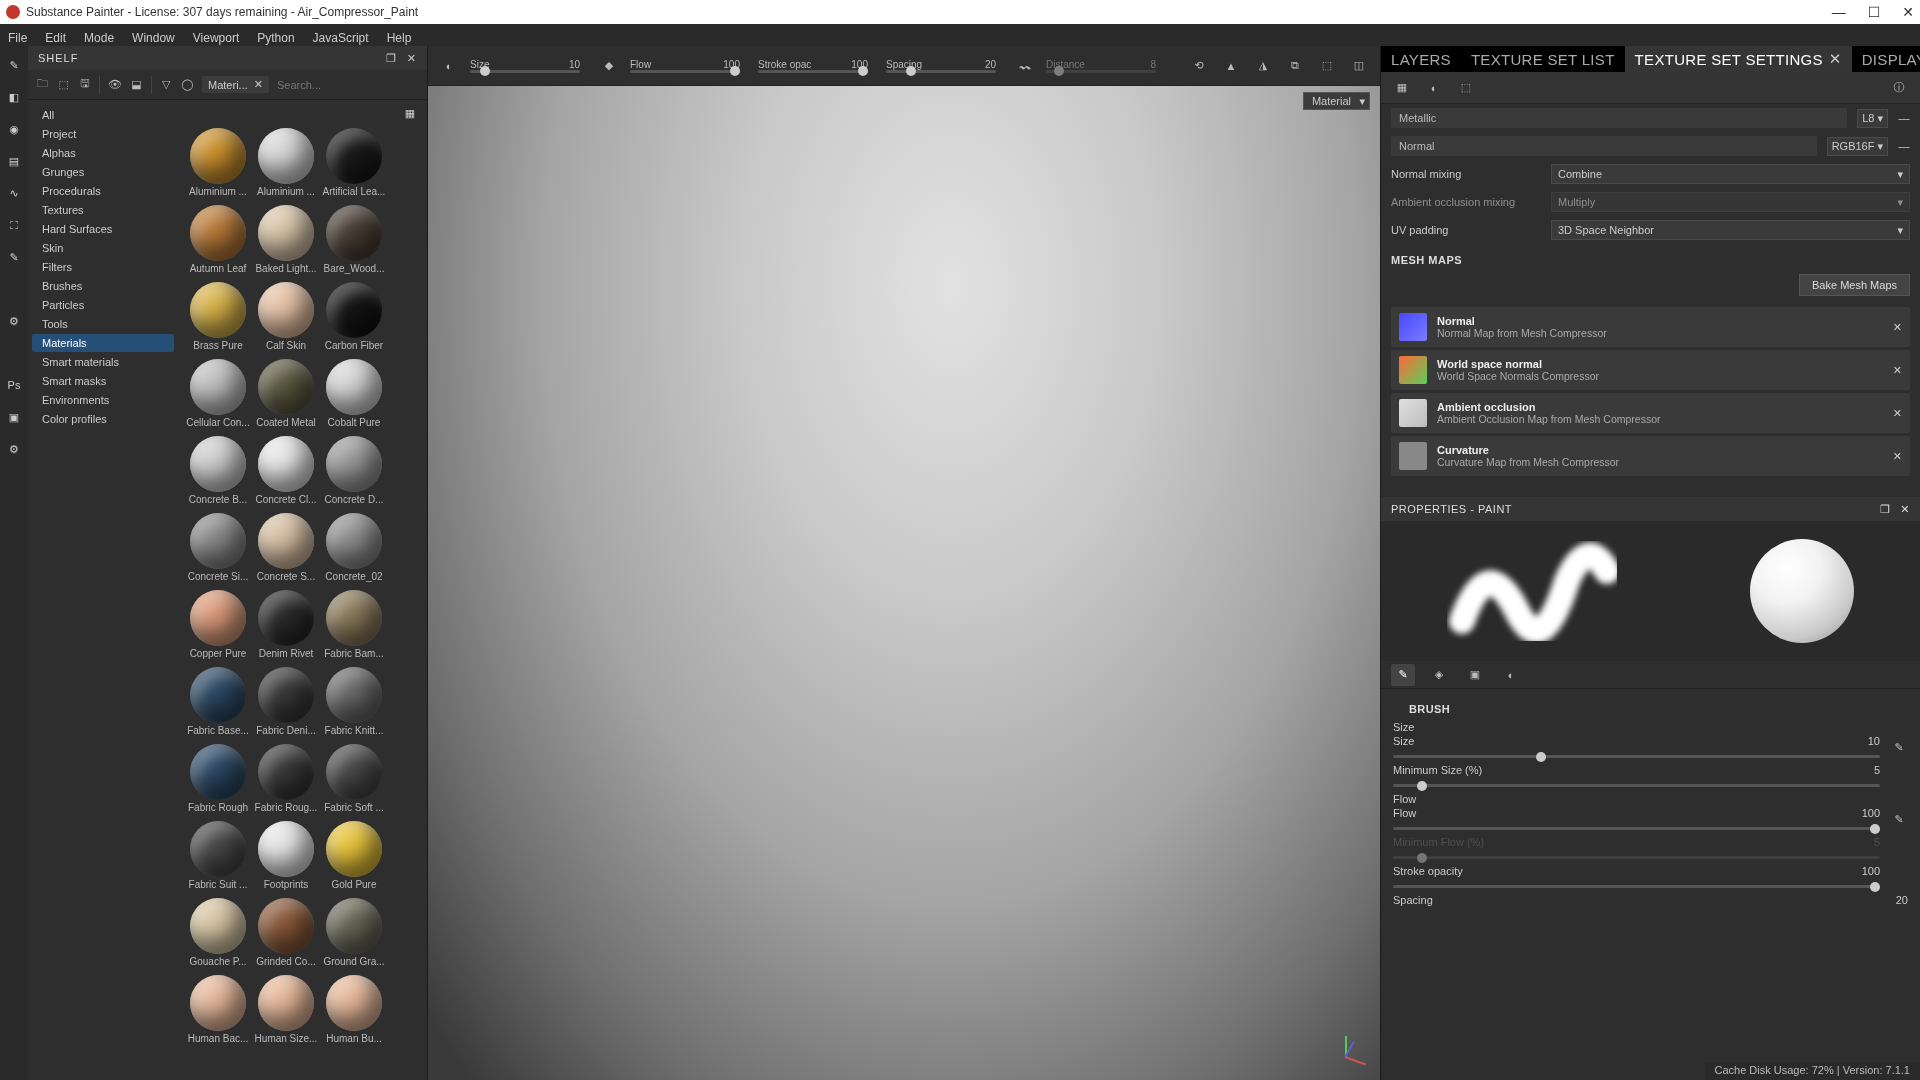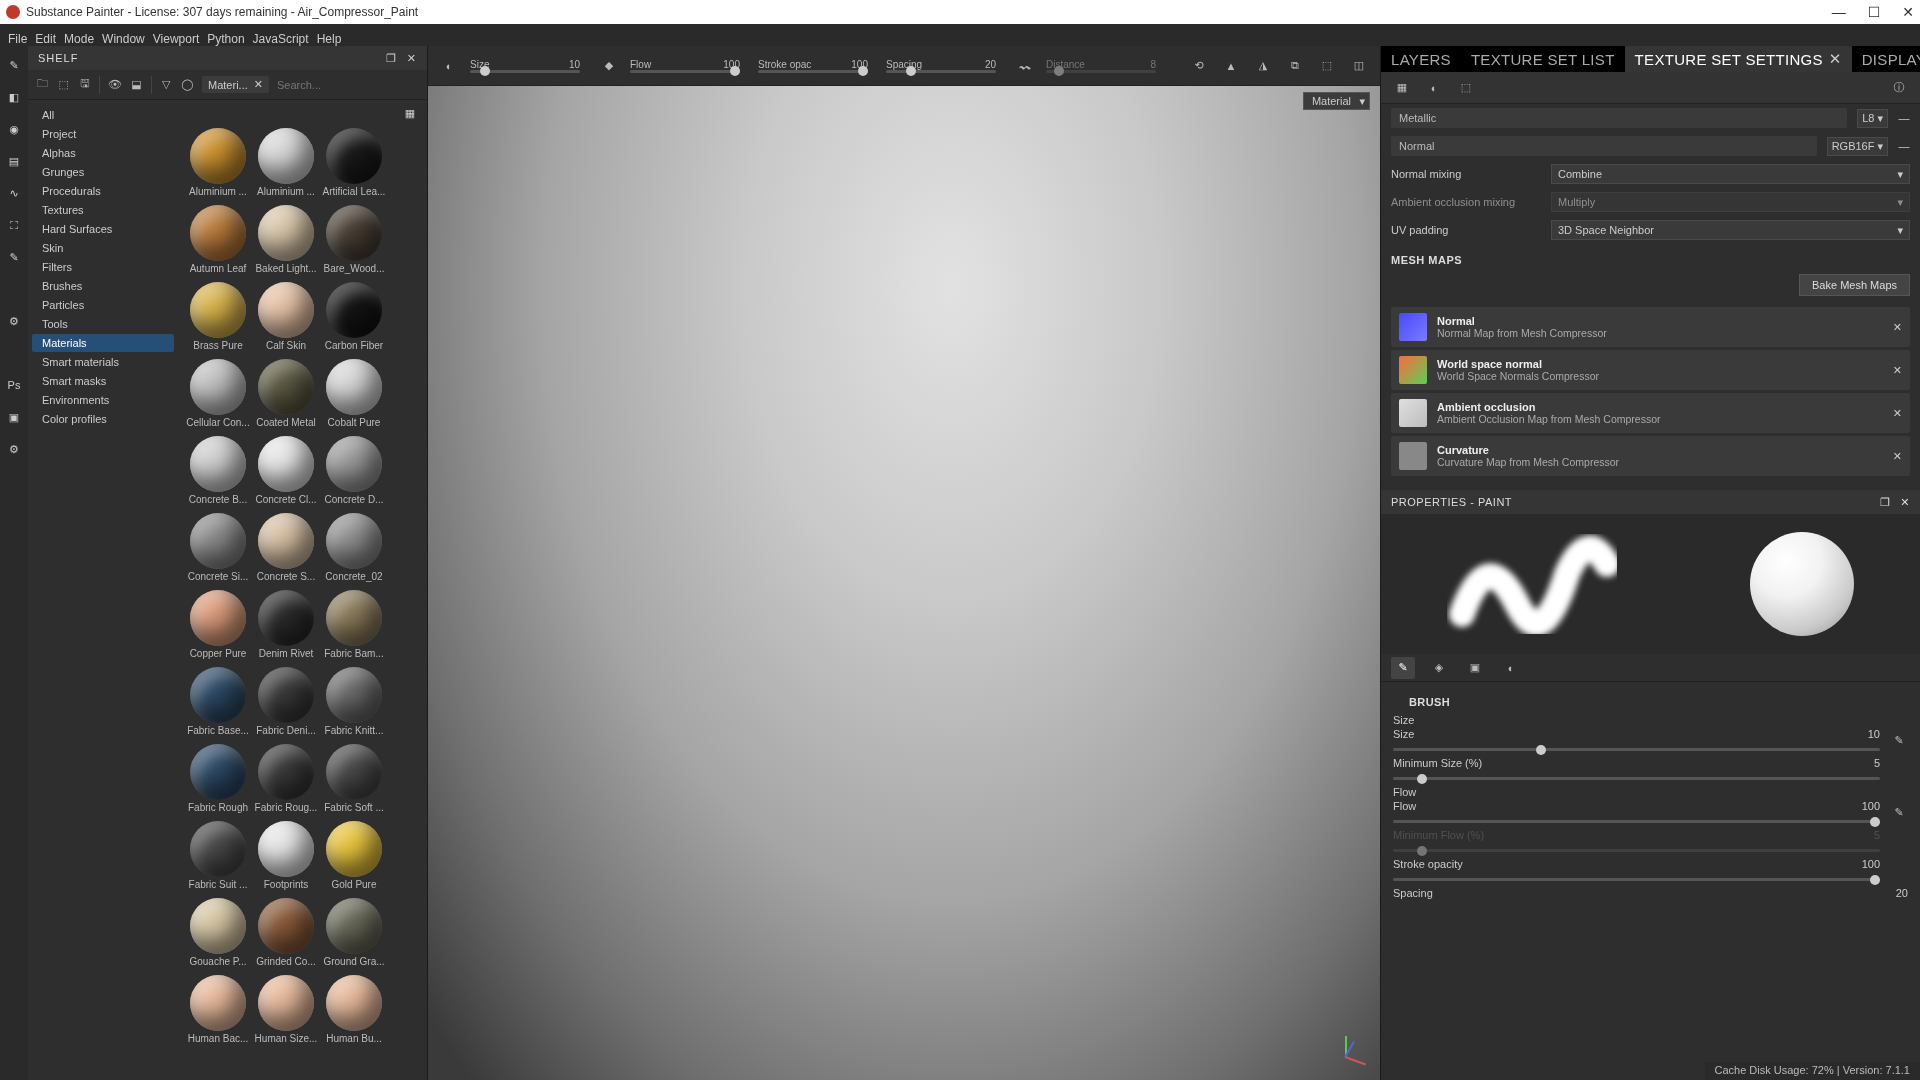--- a/index.html
+++ b/index.html
@@ -1,21 +1,21 @@
 <!DOCTYPE html>
 <html><head>
 <meta charset="utf-8">
 <style>
 * { margin:0; padding:0; box-sizing:border-box; font-family:"Segoe UI",Arial,sans-serif; }
 body { background:#ffffff; color:#cccccc; font-size:11px; overflow:hidden; width:1920px; height:1080px; }
 .titlebar { height:24px; background:#ffffff; color:#333; display:flex; align-items:center; padding:0 6px; font-size:12px; }
 .titlebar .logo { width:14px; height:14px; border-radius:50%; background:#c0392b; margin-right:6px; }
 .titlebar .title { flex:1; }
 .titlebar .winbtns { display:flex; gap:22px; font-size:14px; color:#333; }
-.menubar { height:22px; background:#2a2a2a; display:flex; align-items:flex-start; padding:8px 8px; gap:8px; color:#ccc; font-size:12px; }
+.menubar { height:22px; background:#2a2a2a; display:flex; align-items:flex-end; padding:1px 8px; gap:18px; color:#ccc; font-size:12px; }
 .menubar span { cursor:default; }
 .app { display:flex; height:1034px; background:#2e2e2e; }
 .leftrail { width:28px; background:#2a2a2a; display:flex; flex-direction:column; align-items:center; padding-top:10px; gap:14px; }
 .leftrail .sep { height:18px; }
 .tool-ic { width:18px; height:18px; color:#ccc; display:flex; align-items:center; justify-content:center; }
 .col-shelf { width:400px; background:#2e2e2e; display:flex; flex-direction:column; border-right:1px solid #1a1a1a; }
 .panelhead { height:24px; background:#353535; display:flex; align-items:center; padding:0 10px; font-size:11px; letter-spacing:1px; color:#ddd; }
 .panelhead .phicons { margin-left:auto; display:flex; gap:10px; color:#ccc; }
 .shelfbar { height:30px; background:#2e2e2e; display:flex; align-items:center; padding:0 8px; gap:8px; border-bottom:1px solid #222; }
 .shelfbar .slot { width:20px; height:20px; display:flex; align-items:center; justify-content:center; color:#bbb; }
@@ -67,21 +67,21 @@
 .kv .v .sel { width:100%; background:#3a3a3a; border:1px solid #4a4a4a; color:#ccc; padding:3px 6px; font-size:11px; }
 .sectionhdr { padding:10px 10px 4px; font-size:11px; letter-spacing:.5px; color:#ddd; font-weight:bold; }
 .bakebtn { margin:4px 10px 8px auto; display:block; background:#444; color:#ddd; border:1px solid #555; padding:4px 12px; font-size:11px; }
 .maprow { display:flex; align-items:center; background:#3a3a3a; margin:3px 10px; padding:6px 8px; border-radius:2px; gap:10px; }
 .maprow .thumb { width:28px; height:28px; border-radius:2px; }
 .maprow .txt { flex:1; }
 .maprow .txt .t1 { color:#eee; font-size:11px; font-weight:bold; }
 .maprow .txt .t2 { color:#aaa; font-size:10.5px; }
 .maprow .x { color:#ccc; }
 .idmap { margin:3px 10px; background:#3a3a3a; text-align:center; padding:4px; font-size:11px; color:#ccc; border-radius:2px; }
-.propshead { height:24px; background:#353535; display:flex; align-items:center; padding:0 10px; font-size:11px; letter-spacing:.5px; color:#ddd; margin-top:11px; }
+.propshead { height:24px; background:#353535; display:flex; align-items:center; padding:0 10px; font-size:11px; letter-spacing:.5px; color:#ddd; margin-top:18px; }
 .propshead .phicons { margin-left:auto; display:flex; gap:10px; }
 .preview { height:140px; background:#2a2a2a; display:flex; align-items:center; justify-content:space-around; }
 .strokeprev { width:170px; height:100px; position:relative; }
 .strokeprev svg { width:100%; height:100%; }
 .matball { width:104px; height:104px; border-radius:50%; background:radial-gradient(circle at 35% 28%, #fff 0%, #f2f2f2 35%, #c9c9c9 70%, #888 100%); }
 .proptabs { height:28px; background:#2e2e2e; display:flex; align-items:center; gap:12px; padding:0 10px; border-bottom:1px solid #222; }
 .proptabs .pt { width:24px; height:22px; display:flex; align-items:center; justify-content:center; color:#bbb; border-radius:2px; }
 .proptabs .pt.active { background:#444; color:#fff; }
 .brushsec { padding:8px 12px; overflow:auto; }
 .brushsec .bh { font-size:11px; letter-spacing:.4px; color:#ddd; font-weight:bold; margin:6px 16px; }

